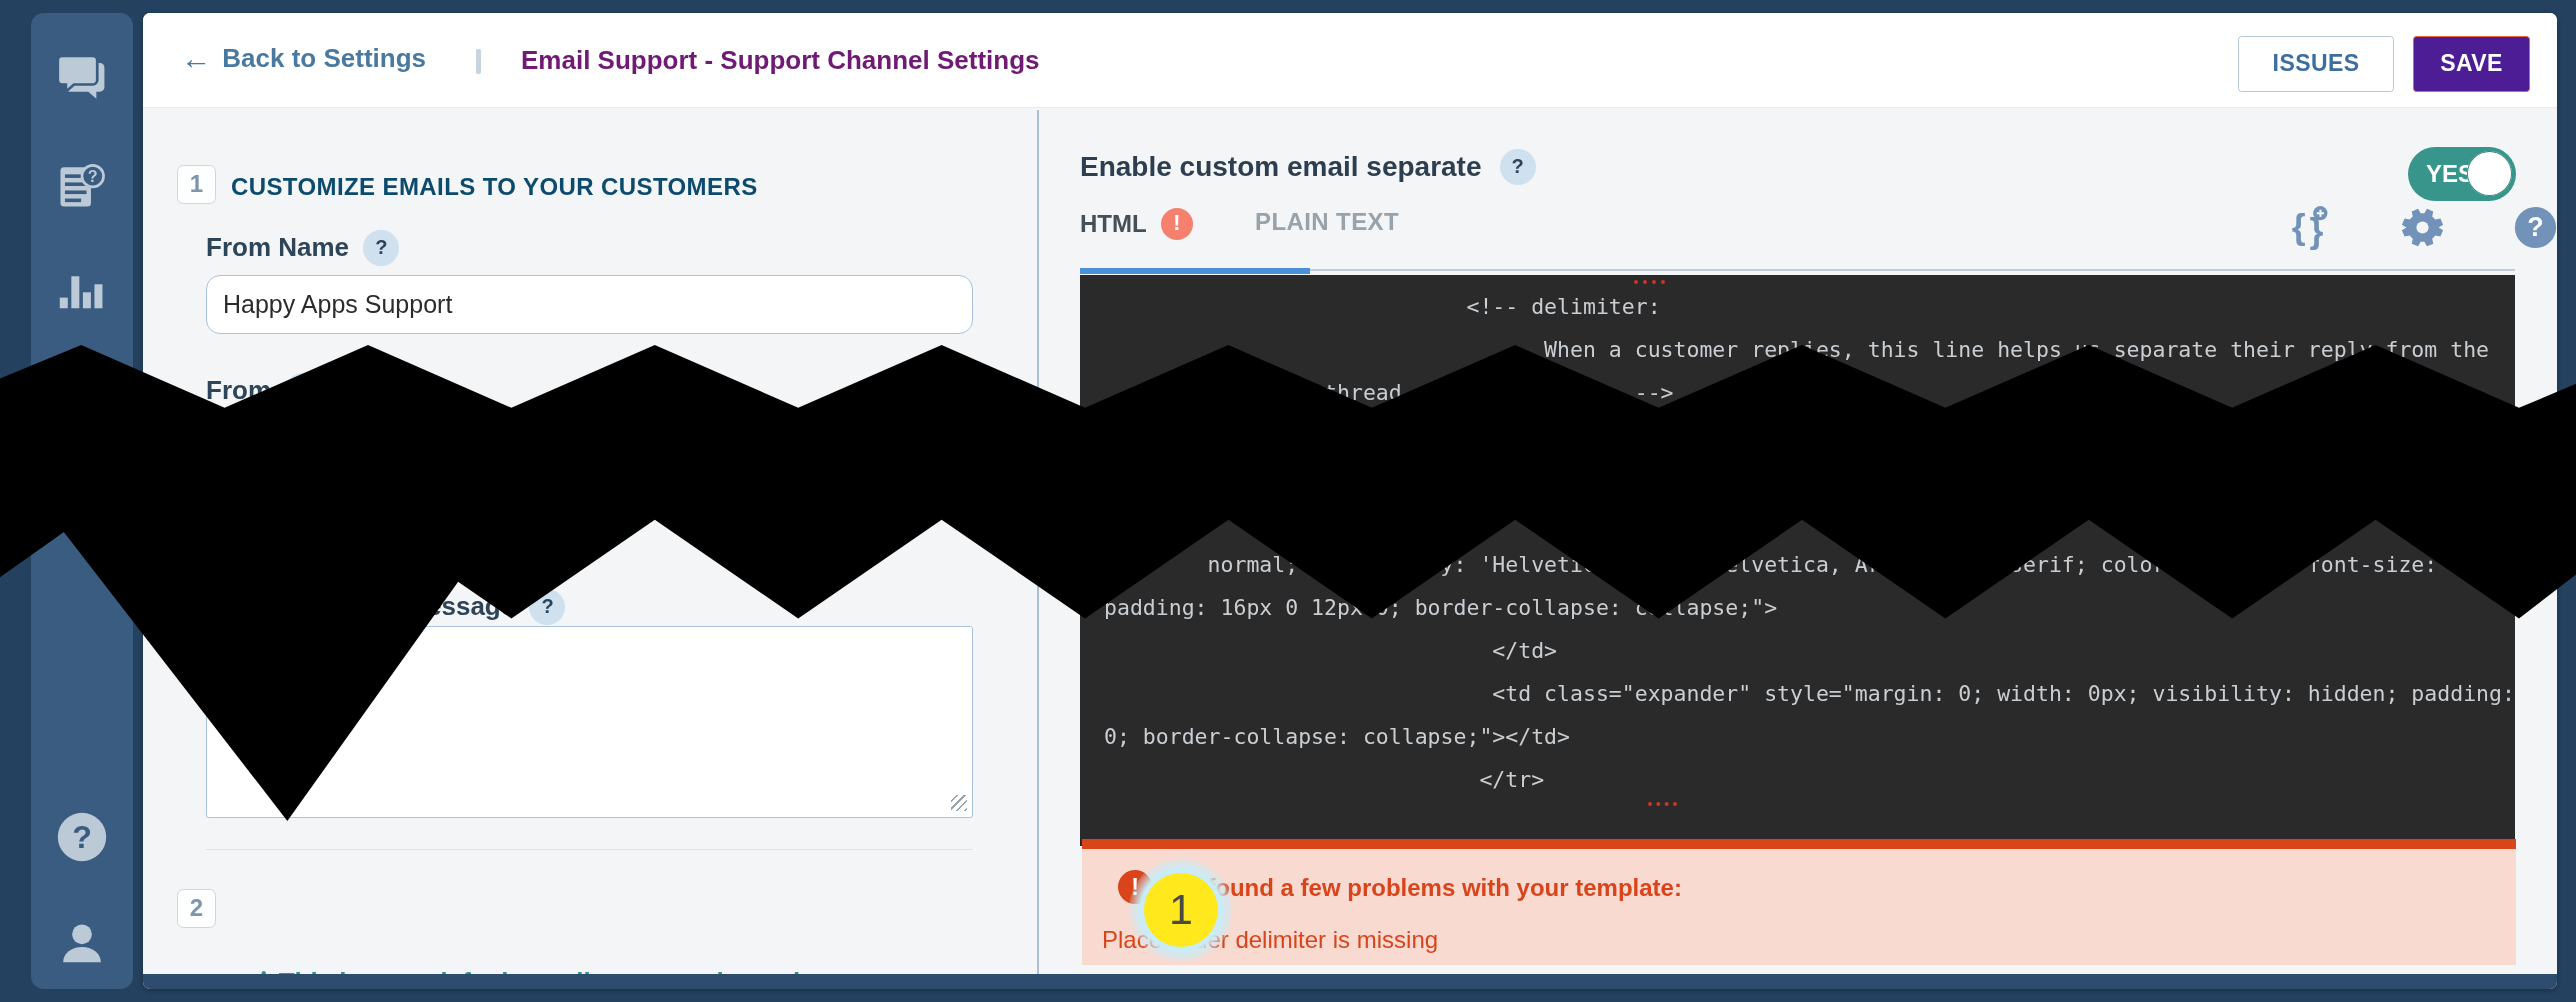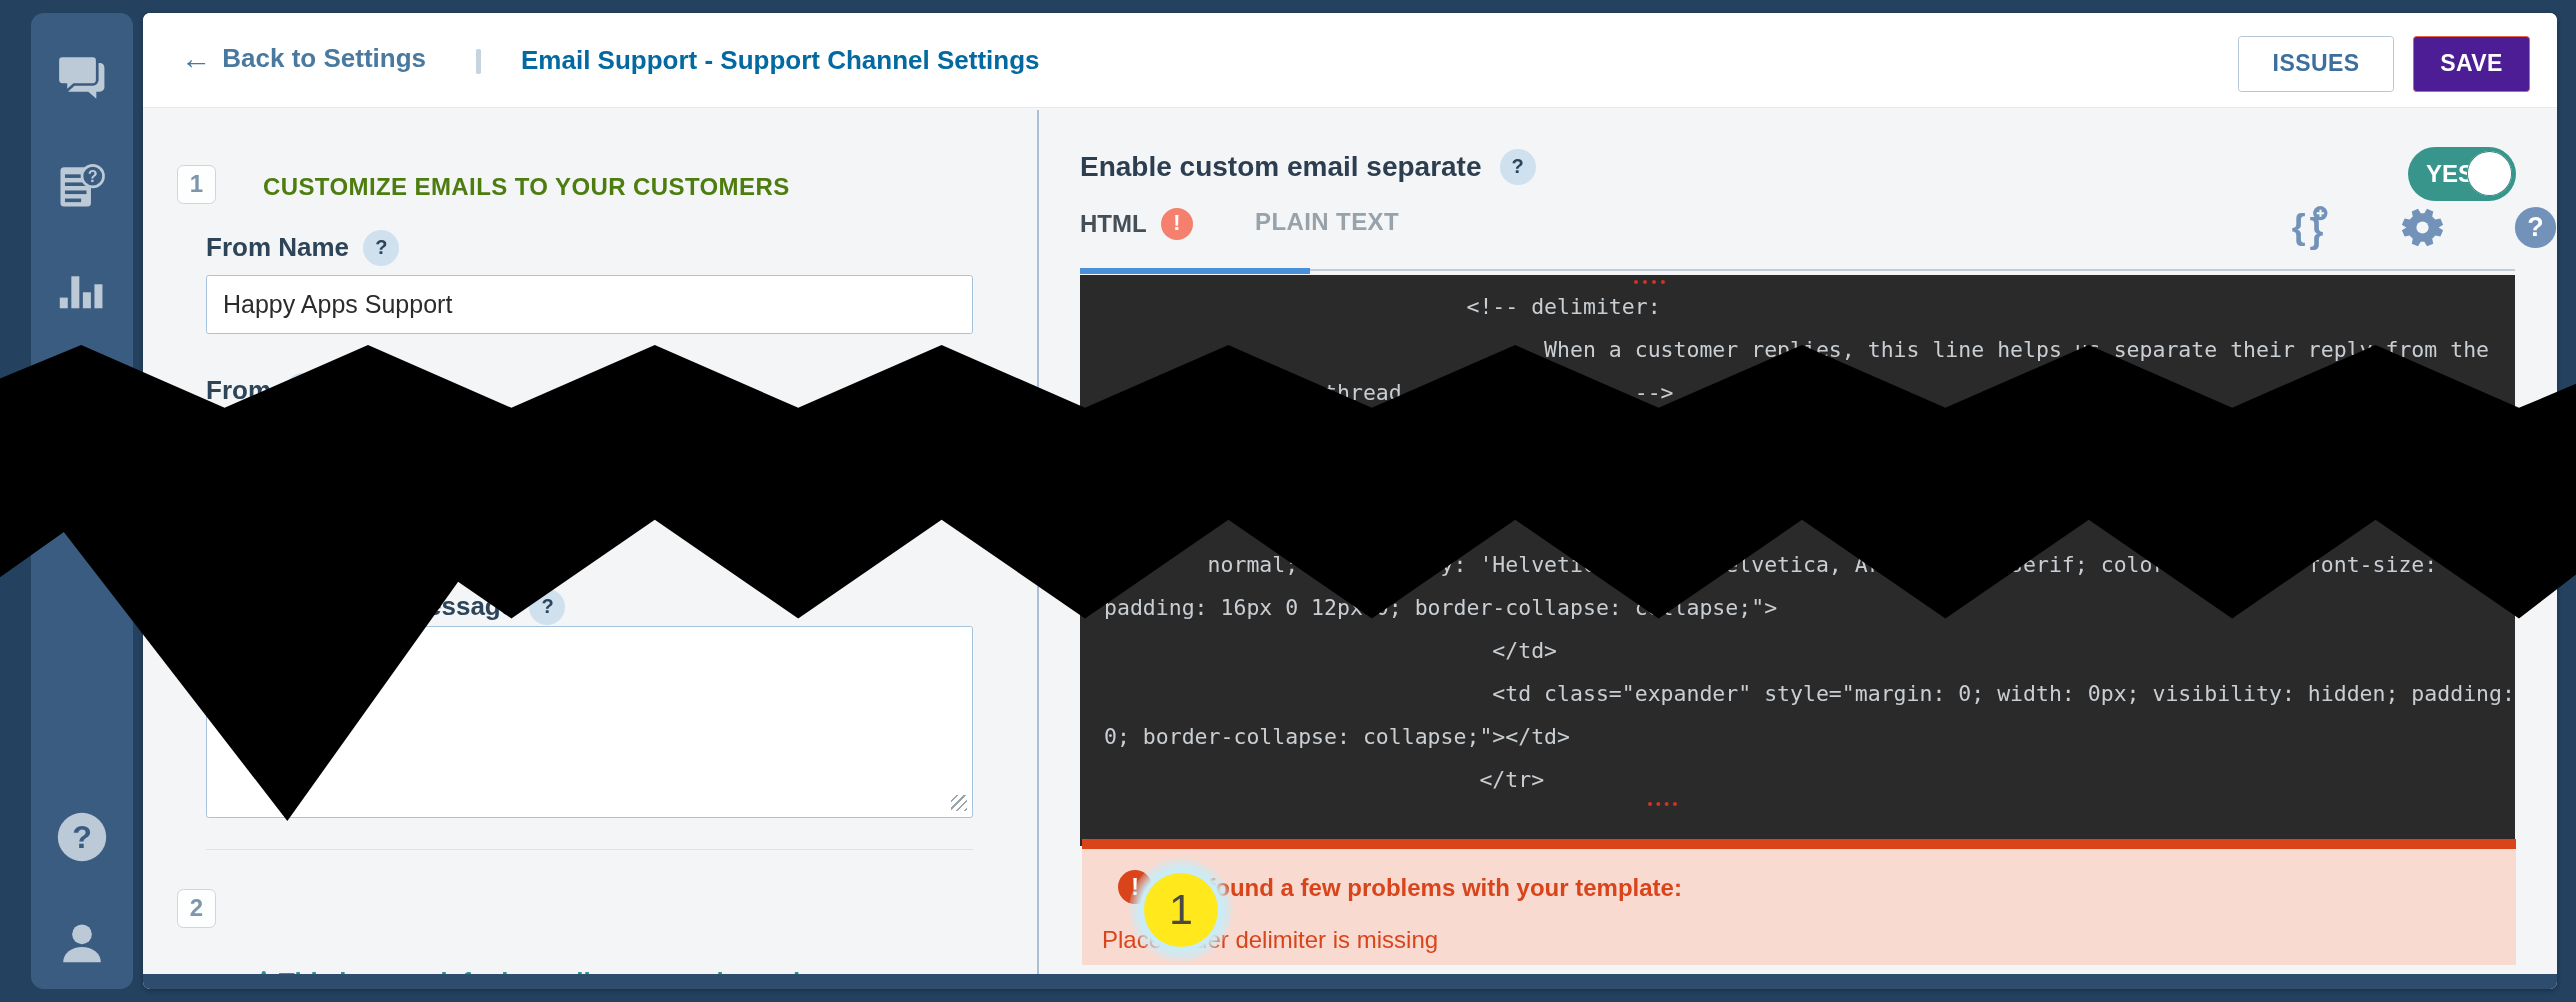--- a/index.html
+++ b/index.html
@@ -18,35 +18,35 @@
           background:#f3f5f6; border-radius:7.2px; overflow:hidden;
           box-shadow:0 1.8px 5.4px rgba(0,0,0,.25); }
 
   
   .card-header { position:absolute; left:0; top:0; right:0; height:95px; background:#ffffff;
                  border-bottom:1.8px solid #e6eaee; }
   .back-link { position:absolute; left:38px; top:30.5px; color:#49799f; font-size:26px; font-weight:bold;
                display:flex; align-items:center; gap:10.8px; cursor:pointer; }
   .back-arrow { font-size:30.5px; line-height:1; }
   .header-sep { position:absolute; left:333px; top:36px; width:4.5px; height:25px; background:#c6d4e0; border-radius:1.8px; }
-  .page-title { position:absolute; left:378px; top:32px; color:#0369a1; font-size:26px; font-weight:bold; }
+  .page-title { position:absolute; left:378px; top:32px; color:#701a75; font-size:26px; font-weight:bold; }
   .btn { position:absolute; top:23px; height:56px; border-radius:3.6px; font-size:23px; font-weight:bold;
          display:flex; align-items:center; justify-content:center; cursor:pointer; letter-spacing:0.4px; }
   .btn-preview { left:2095px; width:156px; background:#ffffff; border:1.8px solid #b6c6d6; color:#3d6f9e; }
   .btn-save { left:2270px; width:117px; background:#4c1d95; border:1.8px solid #e9633b; color:#ffffff; }
 
   
   .v-divider { position:absolute; left:894px; top:97px; width:1.8px; bottom:0; background:#aabfd3; }
   .bottom-strip { position:absolute; left:0; right:0; bottom:0; height:14.3px; background:#2e4d6e; }
 
   
   .num-box { position:absolute; width:39px; height:39px; border:1.8px solid #c9d7e3; border-radius:6.3px;
              color:#7d96ab; font-size:24px; font-weight:bold; display:flex; align-items:center; justify-content:center;
              background:#fdfefe; }
-  .sec-title { position:absolute; color:#4d7c0f; font-size:24px; font-weight:bold; letter-spacing:0.4px;margin-left:32px; }
+  .sec-title { position:absolute; color:#0c4a6e; font-size:24px; font-weight:bold; letter-spacing:0.4px; }
   .field-label { position:absolute; display:flex; align-items:center; gap:14.3px; }
   .field-label b { color:#2d4459; font-size:26px; }
   .help-badge { width:36px; height:36px; border-radius:50%; background:#cfe0ee; color:#2d4459;
                 font-size:20px; font-weight:bold; display:flex; align-items:center; justify-content:center; }
   .text-input { position:absolute; background:#ffffff; border:1.8px solid #a6c3dd; border-radius:2.7px;
                 font-family:"Liberation Sans", sans-serif; font-size:25px; color:#2b2b2b; padding:0 16px; }
   .text-area { position:absolute; background:#ffffff; border:1.8px solid #a6c3dd; border-radius:2.7px;
                font-family:"Liberation Sans", sans-serif; font-size:25px; color:#2b2b2b;
                padding:12.6px 16px; resize:none; }
   .resize-grip { position:absolute; width:16px; height:16px;
@@ -162,21 +162,21 @@
 
     <div class="v-divider"></div>
 
     <div class="num-box" style="left:34px; top:152px;">1</div>
     <div class="sec-title" style="left:88px; top:160px;">CUSTOMIZE EMAILS TO YOUR CUSTOMERS</div>
 
     <div class="field-label" style="left:63px; top:217px;text-align:center;">
       <b>From Name</b>
       <span class="help-badge">?</span>
     </div>
-    <input class="text-input" style="left: 63px; top: 262px; width: 767px; height: 59px;" value="Happy Apps Support">
+    <input class="text-input" style="left: 63px; top: 262px; width: 767px; height: 59px; border-radius: 14px;" value="Happy Apps Support">
 
     <div class="field-label" style="left:63px; top:360px;">
       <b>From</b>
       <span class="help-badge">?</span>
     </div>
     <input class="text-input" style="left: 63px; top: 398px; width: 767px; height: 59px;" value="">
 
     <div class="field-label" style="left:63px; top:576px;">
       <b>Auto-Response Message</b>
       <span class="help-badge">?</span>

